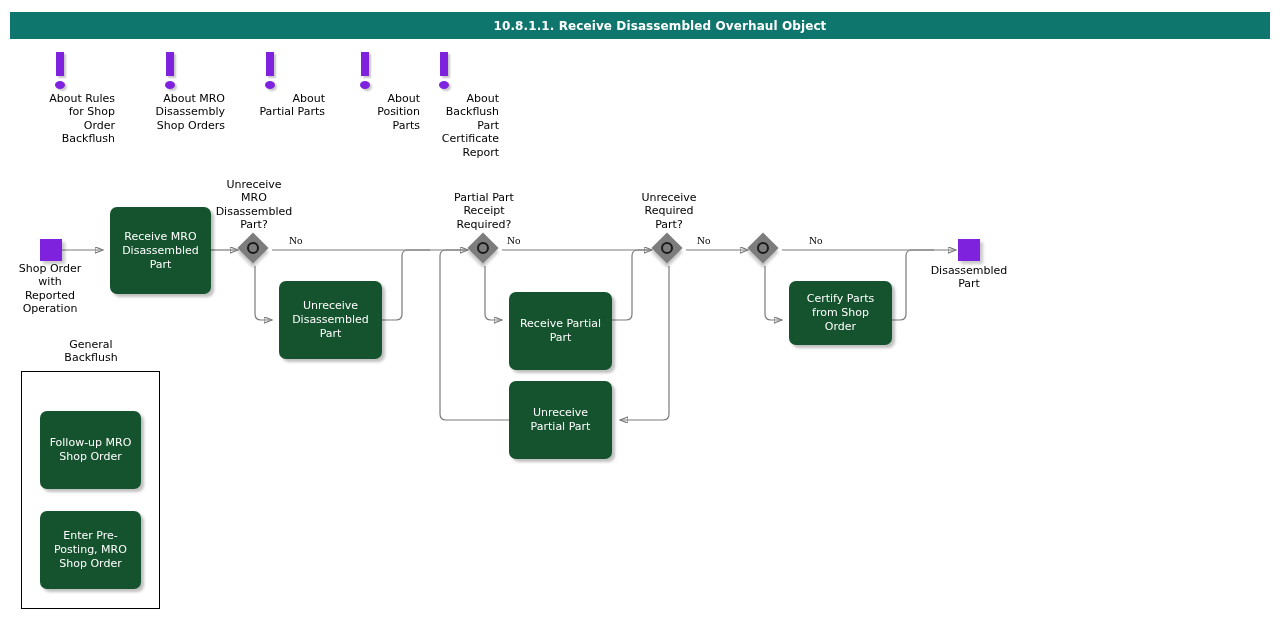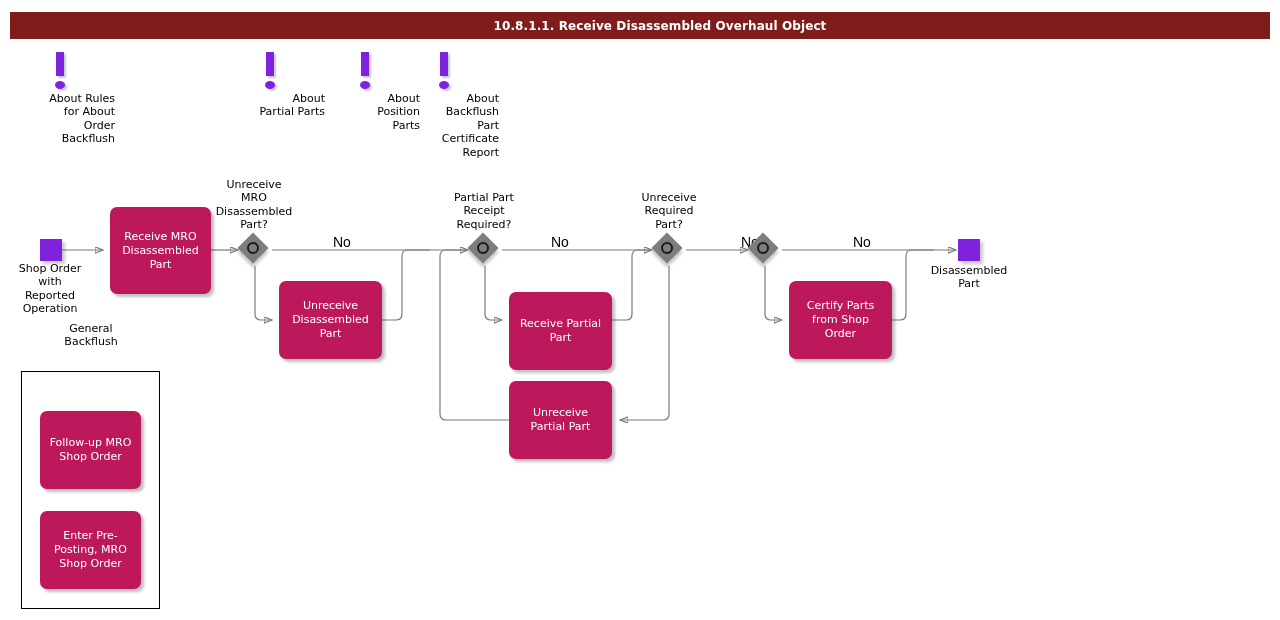--- a/index.html
+++ b/index.html
@@ -24,21 +24,21 @@
     height: 620px;
   }
 
   
   .title-bar {
     position: absolute;
     left: 10px;
     top: 12px;
     width: 1260px;
     height: 27px;
-    background: #7f1d1d;
+    background: #0f766e;
     display: flex;
     align-items: center;
     justify-content: center;
     box-sizing: border-box;
     padding-left: 40px;
   }
   .title-bar .title-text {
     color: #ffffff;
     font-size: 12px;
     font-weight: bold;
@@ -83,21 +83,21 @@
   .info-marker .info-label {
     font-size: 11px;
     line-height: 13.4px;
     color: #000;
     font-family: "DejaVu Sans", sans-serif;
   }
 
   
   .task {
     position: absolute;
-    background: #be185d;
+    background: #14532d;
     border-radius: 7px;
     box-shadow: 3px 3px 3px rgba(0,0,0,0.25);
     display: flex;
     align-items: center;
     justify-content: center;
     box-sizing: border-box;
   }
   .task .task-label {
     color: #ffffff;
     font-size: 11px;
@@ -156,25 +156,24 @@
     text-align: center;
     font-size: 11px;
     line-height: 13.4px;
     color: #000;
     font-family: "DejaVu Sans", sans-serif;
   }
 
   
   .edge-label {
     position: absolute;
-    font-size: 14px;
+    font-size: 11px;
     color: #000;
-    font-family: Liberation Sans, sans-serif;
+    font-family: Liberation Serif, serif;
     white-space: nowrap;
-    margin-left: 44px;
   }
 
   
   .group-box {
     position: absolute;
     border: 1px solid #000000;
     background: transparent;
     box-sizing: border-box;
   }
   .group-title {
@@ -209,26 +208,37 @@
     <span class="title-text">10.8.1.1. Receive Disassembled Overhaul Object</span>
   </div>
 
   <div class="info-marker" style="left:5px; top:50px;">
     <div class="bang">
       <div class="bang-bar"></div>
       <div class="bang-dot"></div>
     </div>
     <div class="info-label">
       <div>About Rules</div>
-      <div>for About</div>
+      <div>for Shop</div>
       <div>Order</div>
       <div>Backflush</div>
     </div>
   </div>
 
+  <div class="info-marker" style="left:115px; top:50px;">
+    <div class="bang">
+      <div class="bang-bar"></div>
+      <div class="bang-dot"></div>
+    </div>
+    <div class="info-label">
+      <div>About MRO</div>
+      <div>Disassembly</div>
+      <div>Shop Orders</div>
+    </div>
+  </div>
 
   <div class="info-marker" style="left:215px; top:50px;">
     <div class="bang">
       <div class="bang-bar"></div>
       <div class="bang-dot"></div>
     </div>
     <div class="info-label">
       <div>About</div>
       <div>Partial Parts</div>
     </div>
@@ -336,21 +346,21 @@
     </div>
   </div>
 
   <div class="task" style="left:509px; top:381px; width:103px; height:78px;">
     <div class="task-label">
       <div>Unreceive</div>
       <div>Partial Part</div>
     </div>
   </div>
 
-  <div class="task" style="left:789px; top:281px; width:103px; height:78px;">
+  <div class="task" style="left:789px; top:281px; width:103px; height:64px;">
     <div class="task-label">
       <div>Certify Parts</div>
       <div>from Shop</div>
       <div>Order</div>
     </div>
   </div>
 
   <div class="gateway" style="left:239px; top:234px;">
     <div class="diamond"></div>
     <div class="ring"></div>
@@ -384,21 +394,21 @@
     <div>Part?</div>
   </div>
   <div class="edge-label" style="left:697px; top:234px;">No</div>
 
   <div class="gateway" style="left:749px; top:234px;">
     <div class="diamond"></div>
     <div class="ring"></div>
   </div>
   <div class="edge-label" style="left:809px; top:234px;">No</div>
 
-  <div class="group-title" style="left:11px; top:322px;">
+  <div class="group-title" style="left:11px; top:338px;">
     <div>General</div>
     <div>Backflush</div>
   </div>
   <div class="group-box" style="left:21px; top:371px; width:139px; height:238px;"></div>
 
   <div class="task" style="left:40px; top:411px; width:101px; height:78px;">
     <div class="task-label">
       <div>Follow-up MRO</div>
       <div>Shop Order</div>
     </div>

